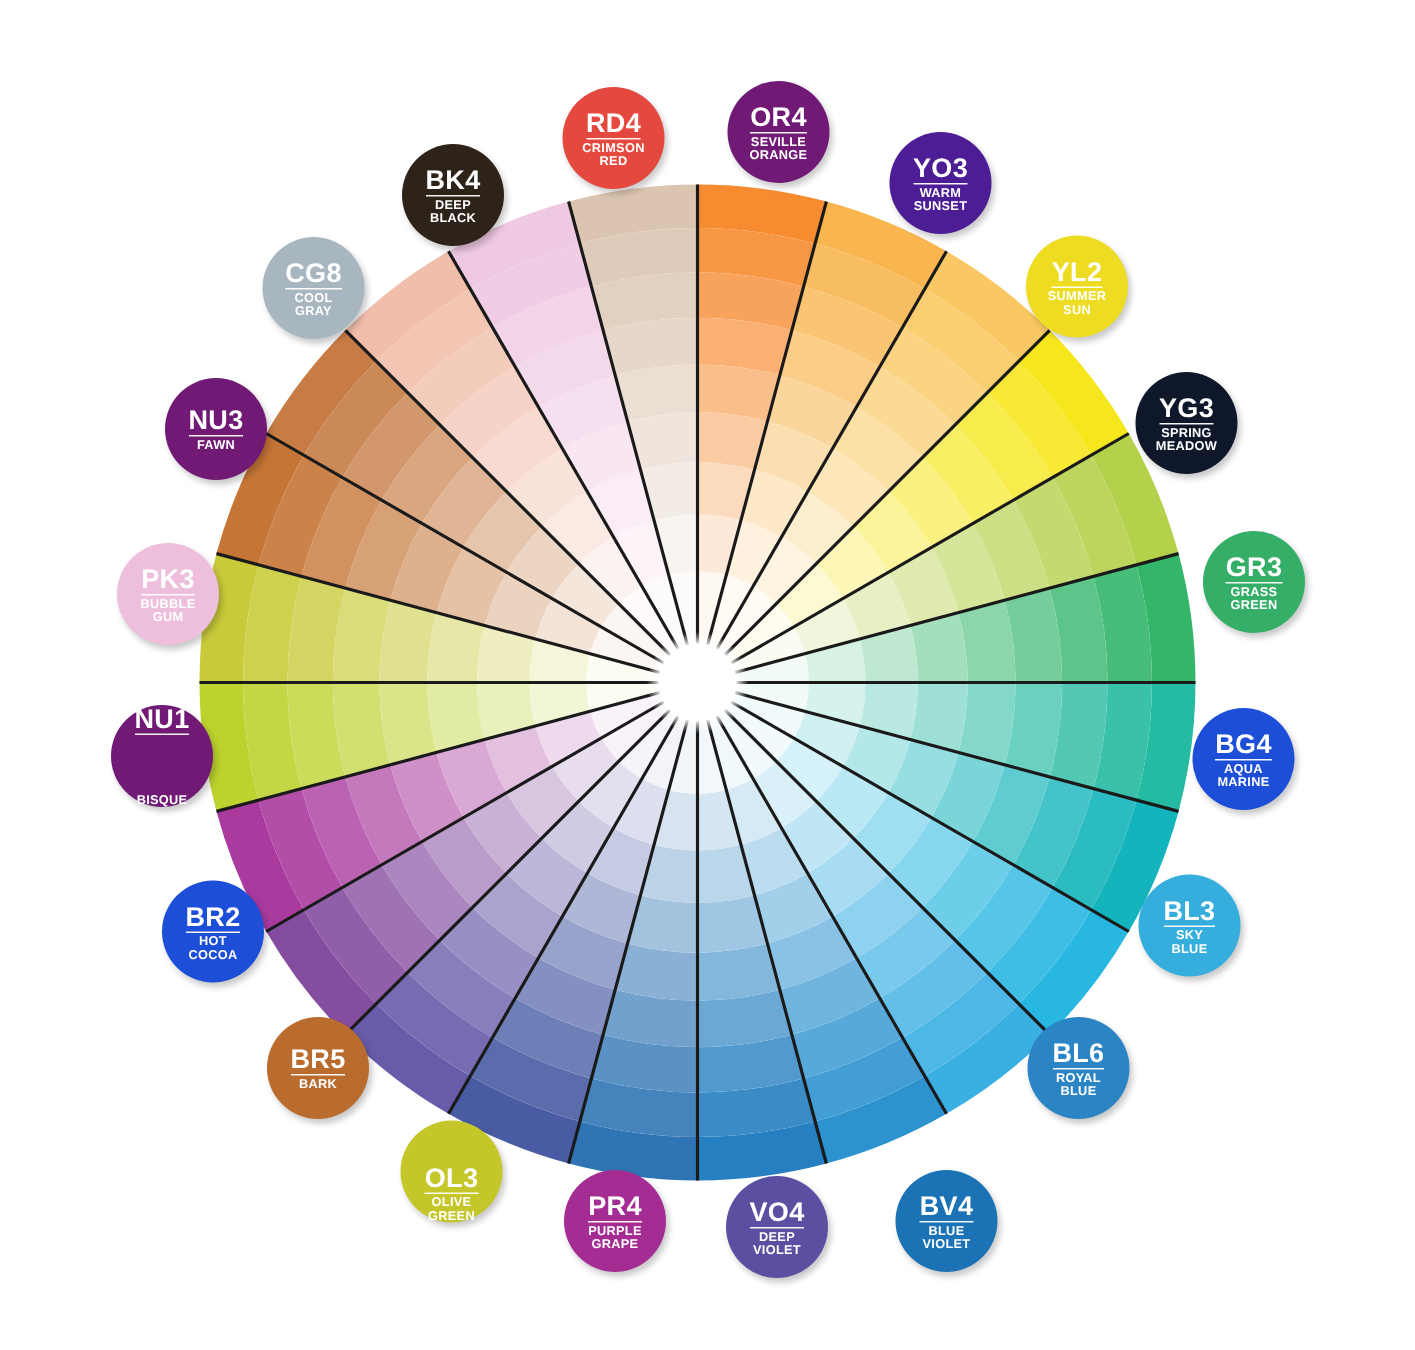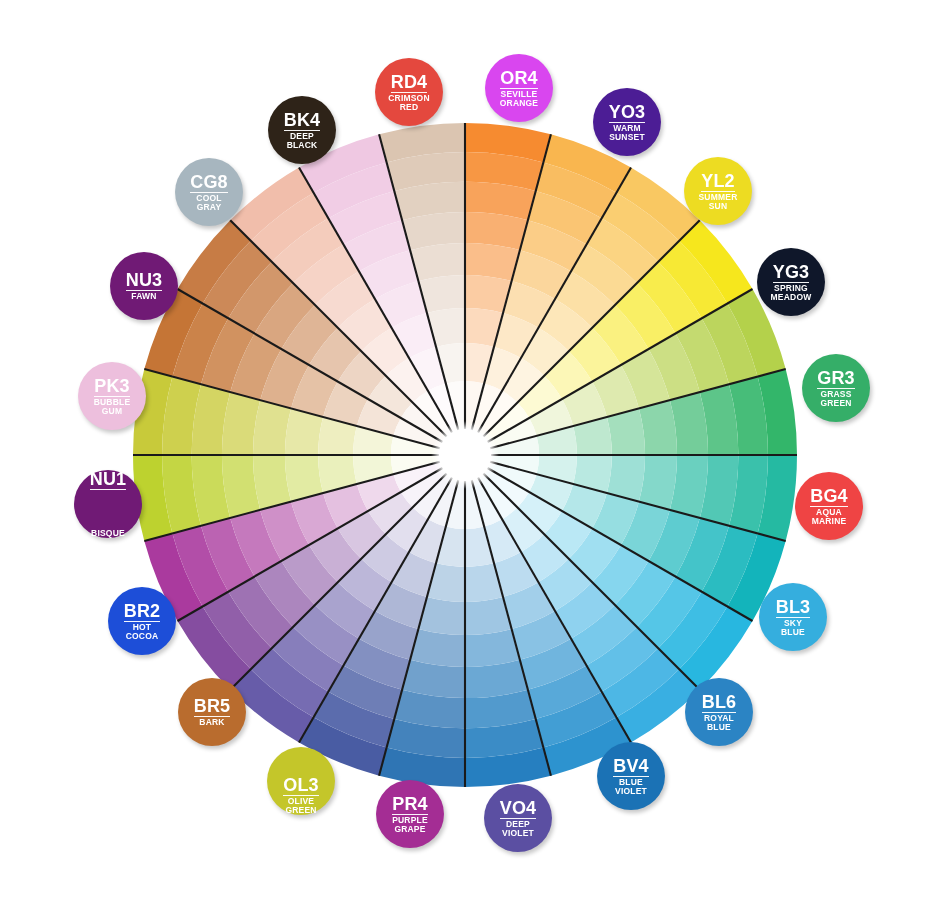--- a/index.html
+++ b/index.html
@@ -349,53 +349,53 @@
           <stop offset="100%" stop-color="#ffffff" stop-opacity="0"></stop>
         </radialGradient>
       </defs>
       <circle cx="465" cy="455" r="34" fill="url(#hubg)"></circle>
     </svg>
   <div id="badge-layer">
       <div class="badge dark" style="left: 375px; top: 58px; width: 68px; height: 68px; background: rgb(228, 72, 62);">
         <span class="code">RD4</span>
         <span class="nm">CRIMSON<br>RED</span>
       </div>
-      <div class="badge dark" style="left: 485px; top: 54px; width: 68px; height: 68px; background: #d946ef;">
+      <div class="badge dark" style="left: 485px; top: 54px; width: 68px; height: 68px; background: #701a75;">
         <span class="code">OR4</span>
         <span class="nm">SEVILLE<br>ORANGE</span>
       </div>
       <div class="badge dark" style="left: 593px; top: 88px; width: 68px; height: 68px; background: #4c1d95;">
         <span class="code">YO3</span>
         <span class="nm">WARM<br>SUNSET</span>
       </div>
       <div class="badge dark" style="left: 684px; top: 157px; width: 68px; height: 68px; background: rgb(237, 220, 34);">
         <span class="code">YL2</span>
         <span class="nm">SUMMER<br>SUN</span>
       </div>
       <div class="badge dark" style="left: 757px; top: 248px; width: 68px; height: 68px; background: #0f172a;">
         <span class="code">YG3</span>
         <span class="nm">SPRING<br>MEADOW</span>
       </div>
       <div class="badge dark" style="left: 802px; top: 354px; width: 68px; height: 68px; background: rgb(53, 174, 104);">
         <span class="code">GR3</span>
         <span class="nm">GRASS<br>GREEN</span>
       </div>
-      <div class="badge dark" style="left: 795px; top: 472px; width: 68px; height: 68px; background: #ef4444;">
+      <div class="badge dark" style="left: 795px; top: 472px; width: 68px; height: 68px; background: #1d4ed8;">
         <span class="code">BG4</span>
         <span class="nm">AQUA<br>MARINE</span>
       </div>
       <div class="badge dark" style="left: 759px; top: 583px; width: 68px; height: 68px; background: rgb(53, 174, 222);">
         <span class="code">BL3</span>
         <span class="nm">SKY<br>BLUE</span>
       </div>
       <div class="badge dark" style="left: 685px; top: 678px; width: 68px; height: 68px; background: rgb(43, 132, 196);">
         <span class="code">BL6</span>
         <span class="nm">ROYAL<br>BLUE</span>
       </div>
-      <div class="badge dark" style="left: 597px; top: 742px; width: 68px; height: 68px; background: rgb(27, 114, 181);">
+      <div class="badge dark" style="left: 597px; top: 780px; width: 68px; height: 68px; background: rgb(27, 114, 181);">
         <span class="code">BV4</span>
         <span class="nm">BLUE<br>VIOLET</span>
       </div>
       <div class="badge dark" style="left: 484px; top: 784px; width: 68px; height: 68px; background: rgb(91, 79, 162);">
         <span class="code">VO4</span>
         <span class="nm">DEEP<br>VIOLET</span>
       </div>
       <div class="badge dark" style="left: 376px; top: 780px; width: 68px; height: 68px; background: rgb(164, 45, 148); align-items: center;">
         <span class="code">PR4</span>
         <span class="nm">PURPLE<br>GRAPE</span>

